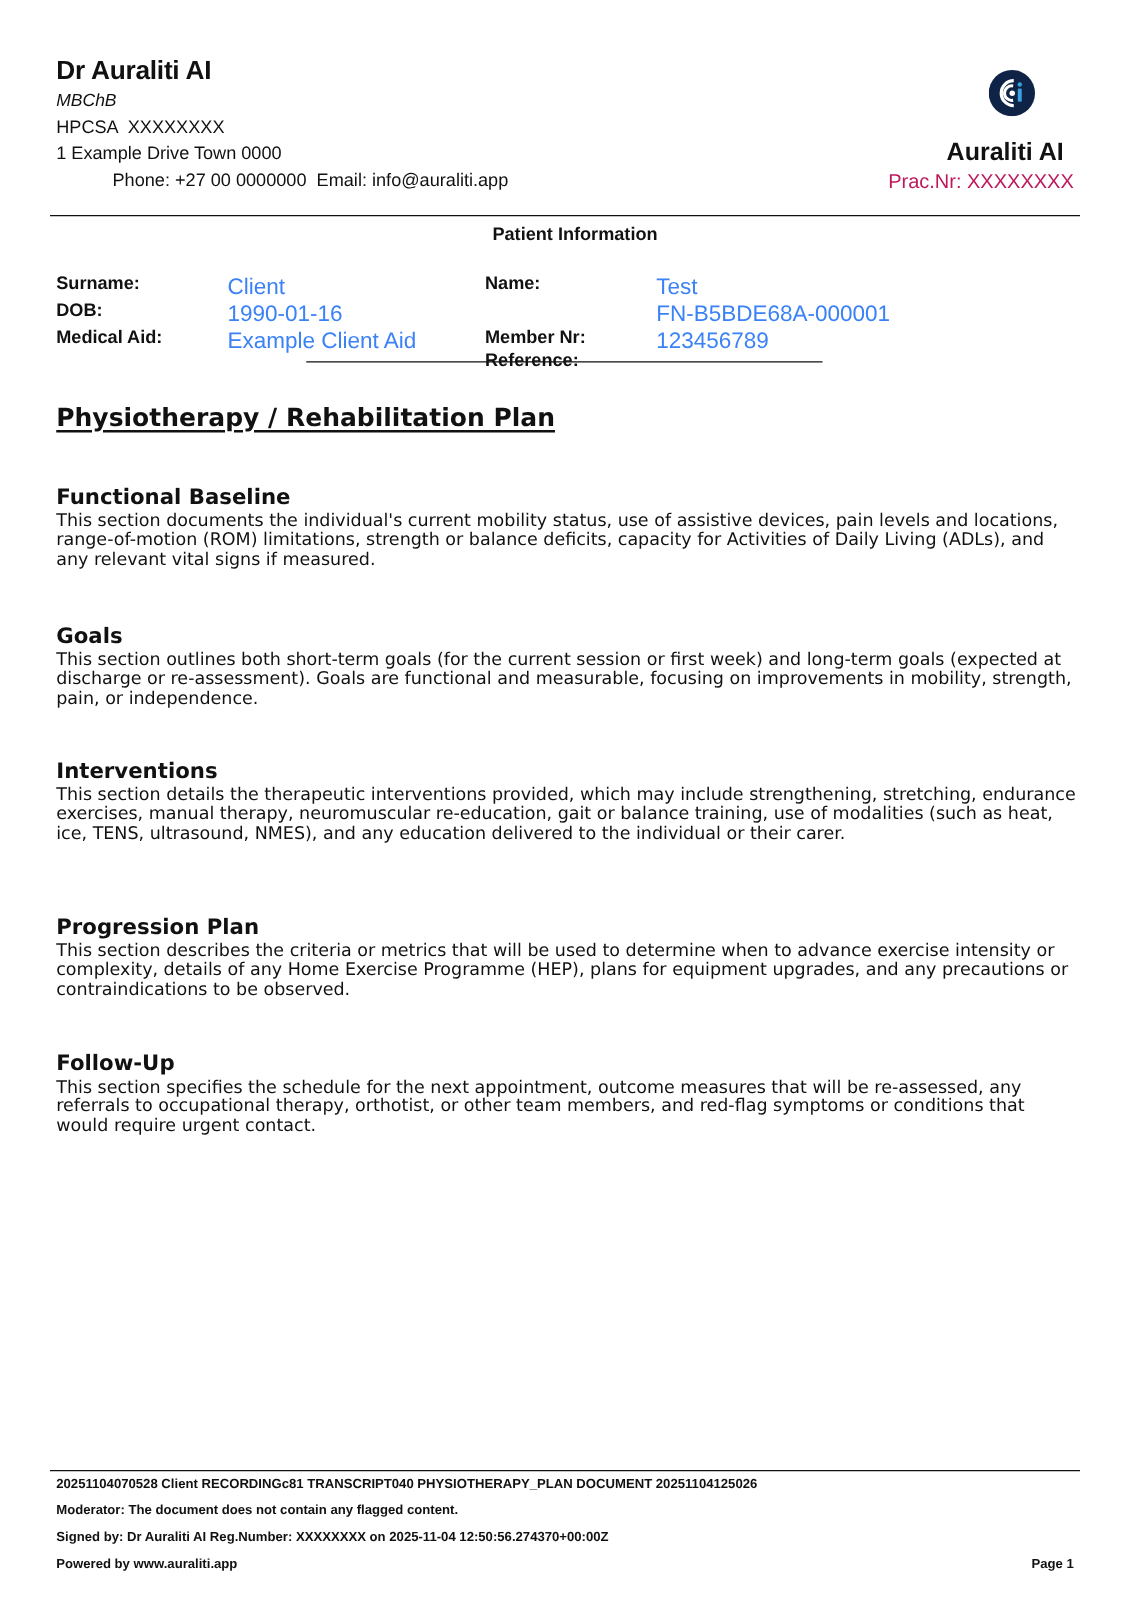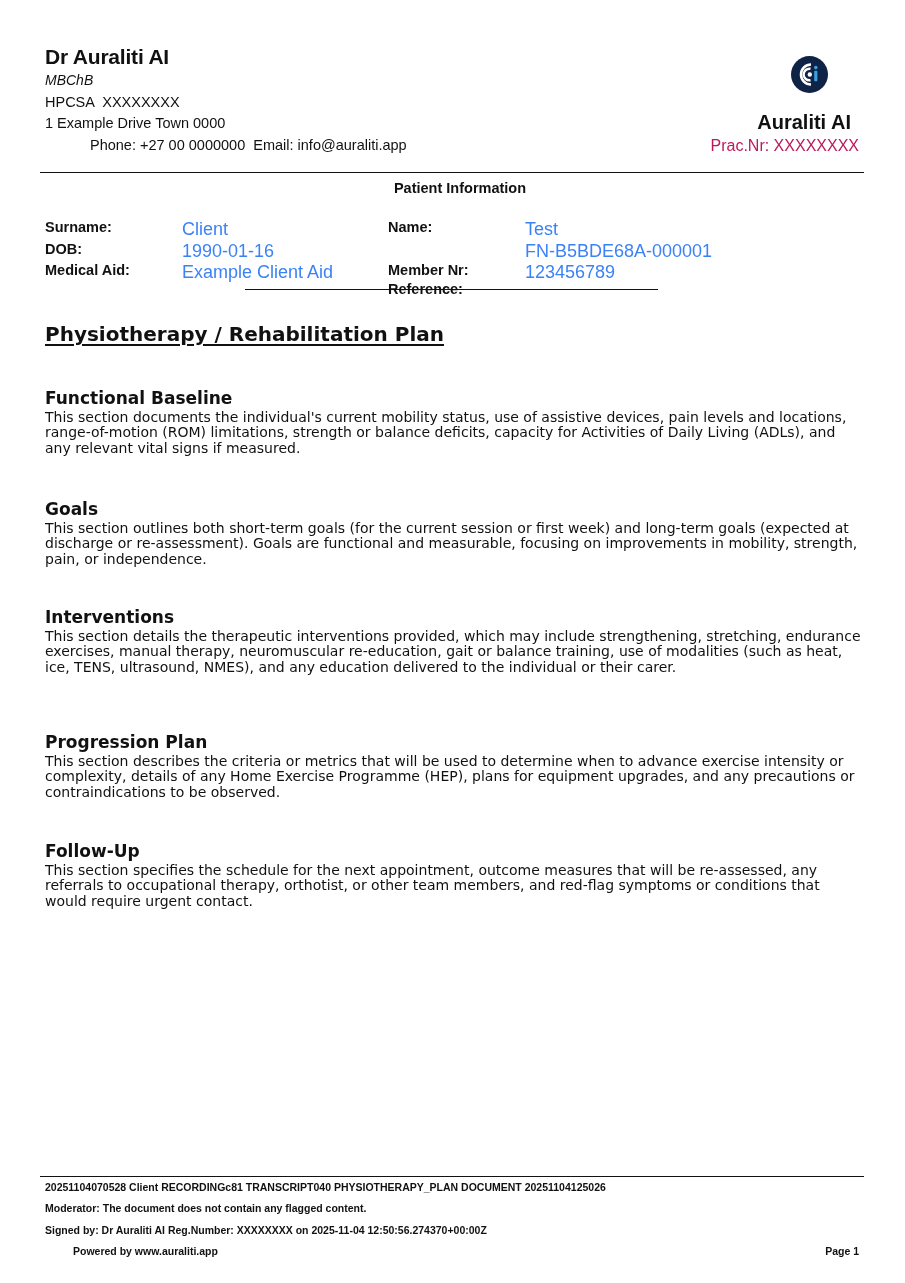--- a/index.html
+++ b/index.html
@@ -169,14 +169,14 @@
 
 <div class="abs section" style="top:840px;">
   <div class="sec-head">Follow-Up</div>
   <div class="sec-body">This section specifies the schedule for the next appointment, outcome measures that will be re-assessed, any referrals to occupational therapy, orthotist, or other team members, and red-flag symptoms or conditions that would require urgent contact.</div>
 </div>
 
 <div class="abs rule-foot"></div>
 <div class="abs foot" style="top:1181px;">20251104070528 Client RECORDINGc81 TRANSCRIPT040 PHYSIOTHERAPY_PLAN DOCUMENT 20251104125026</div>
 <div class="abs foot" style="top:1202px;">Moderator: The document does not contain any flagged content.</div>
 <div class="abs foot" style="top:1224px;">Signed by: Dr Auraliti AI Reg.Number: XXXXXXXX on 2025-11-04 12:50:56.274370+00:00Z</div>
-<div class="abs foot" style="top:1245px;margin-left:28px;">Powered by www.auraliti.app</div>
+<div class="abs foot" style="top:1245px;">Powered by www.auraliti.app</div>
 <div class="abs page-nr">Page 1</div>
 
 </body></html>

